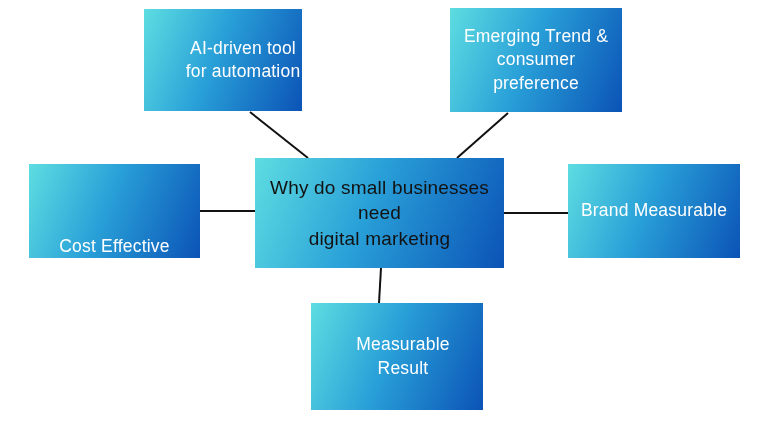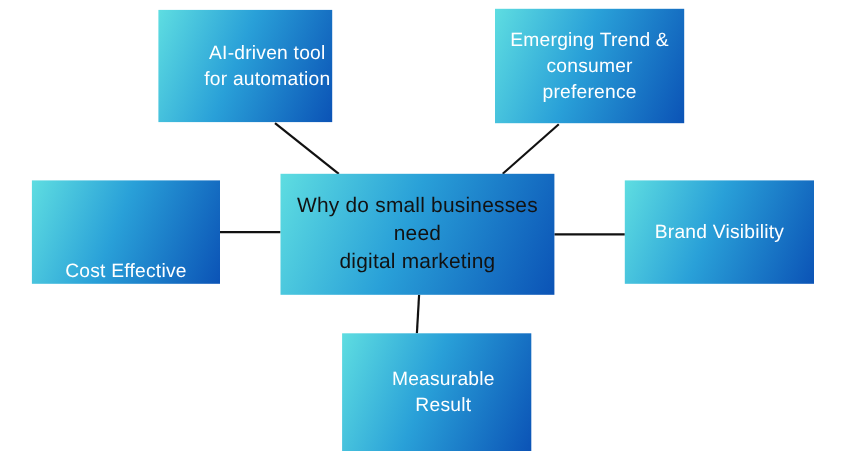--- a/index.html
+++ b/index.html
@@ -84,21 +84,21 @@
     <span class="node-label">Emerging Trend &amp;
 consumer
 preference</span>
   </div>
 
   <div class="node node-cost">
     <span class="node-label">Cost Effective</span>
   </div>
 
   <div class="node node-brand">
-    <span class="node-label">Brand Visibility</span>
+    <span class="node-label">Brand Measurable</span>
   </div>
 
   <div class="node node-measure">
     <span class="node-label">Measurable
 Result</span>
   </div>
 
 </div>
 
 </body></html>

